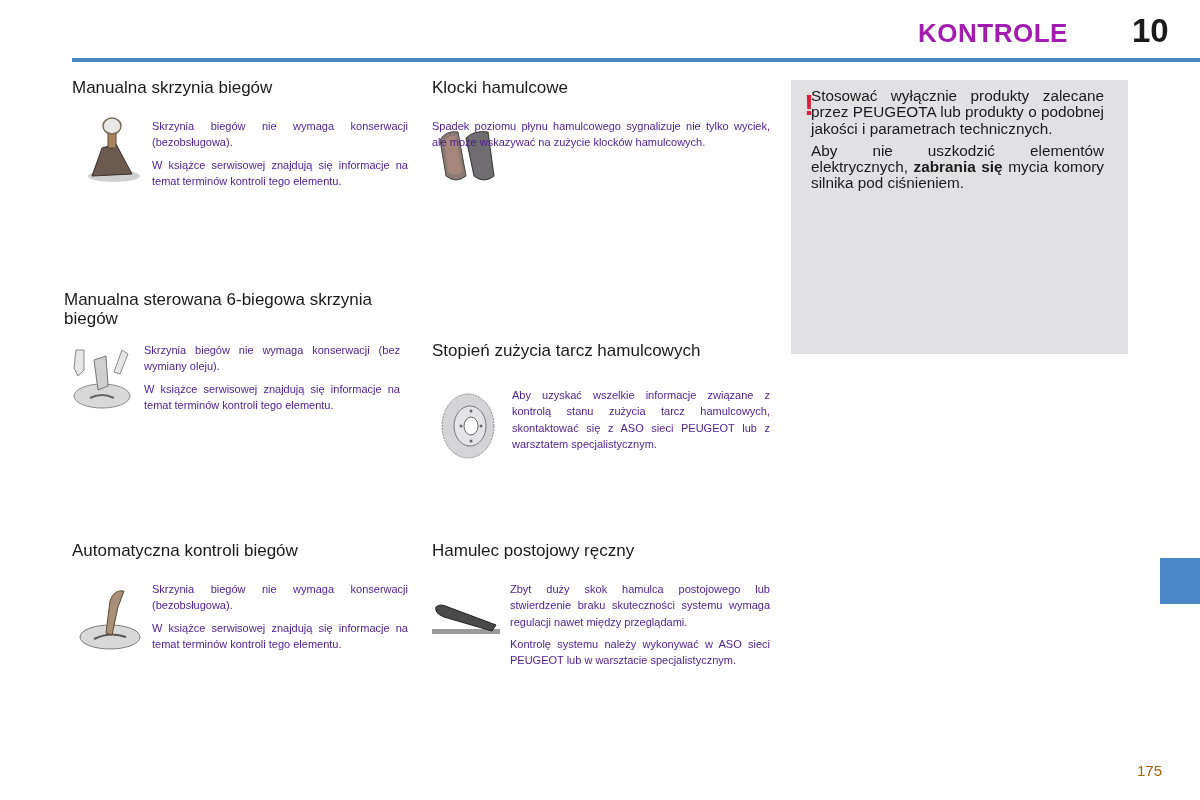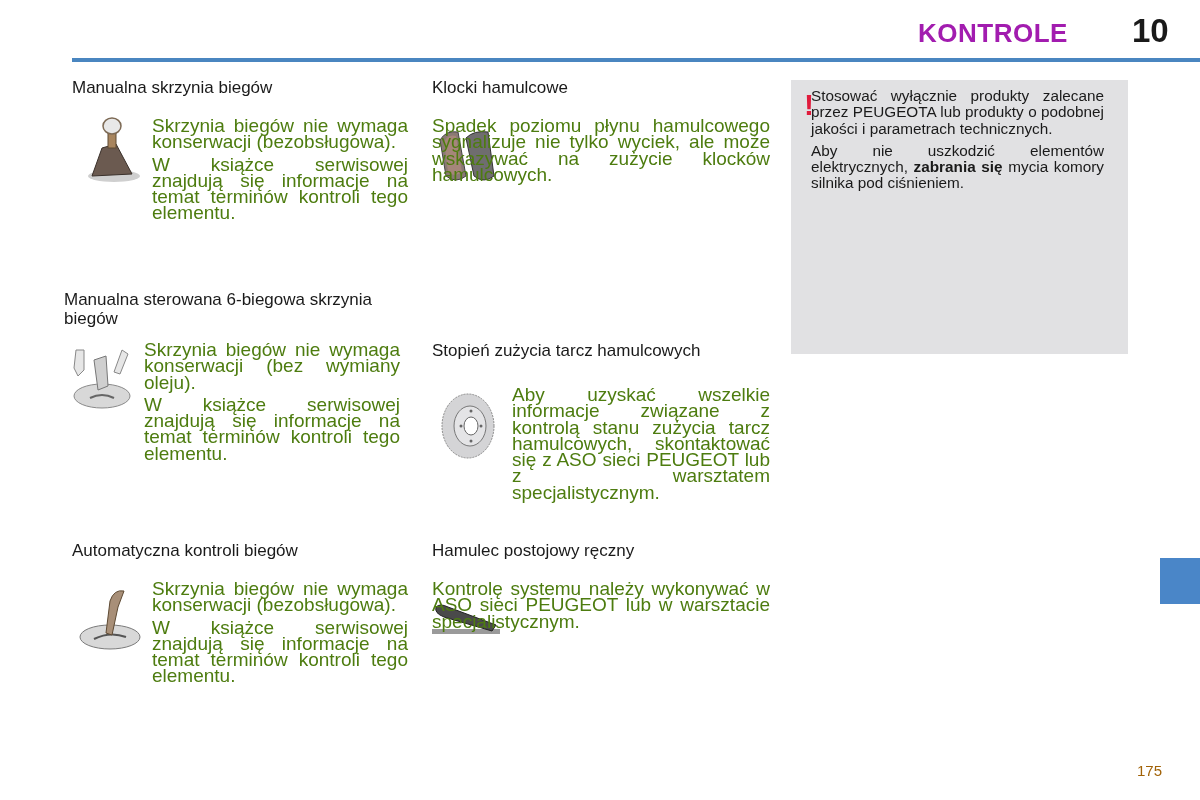--- a/index.html
+++ b/index.html
@@ -3,21 +3,21 @@
 <meta charset="utf-8">
 <style>
   html, body { margin:0; padding:0; }
   body { width:1200px; height:800px; background:#ffffff; position:relative; overflow:hidden;
          font-family:"Liberation Sans", sans-serif; color:#1a1a1a; }
   .header-title { position:absolute; top:18px; left:918px; font-size:26px; font-weight:bold; letter-spacing:0.5px; color:#a21caf; }
   .chapter-num { position:absolute; top:12px; left:1132px; font-size:33px; font-weight:bold; color:#1a1a1a; }
   .rule { position:absolute; top:58px; left:72px; right:0; height:4px; background:#4a86c0; }
   .section { position:absolute; }
   .section h2 { margin:0; font-size:17px; font-weight:normal; line-height:19px; color:#1a1a1a; }
-  .body { font-size:19px; line-height:16.3px; text-align:justify; color:#4d7c0f; }
+  .body { font-size:11px; line-height:16.3px; text-align:justify; color:#4c1d95; }
   .body p { margin:0 0 6px 0; }
   .icon { position:absolute; }
   .warn-box { position:absolute; left:791px; top:80px; width:337px; height:274px; background:#e1e1e3; }
   .warn-icon { position:absolute; left:13px; top:8px; font-size:30px; font-weight:bold; color:#e01b3c; font-family:"Liberation Sans", sans-serif; }
   .warn-text { position:absolute; left:20px; top:8px; width:293px; font-size:15.3px; line-height:16.3px; text-align:justify; }
   .warn-text p { margin:0 0 6px 0; }
   .side-tab { position:absolute; left:1160px; top:558px; width:40px; height:46px; background:#4a86c8; }
   .page-num { position:absolute; left:1137px; top:762px; font-size:15px; color:#a16207; }
 </style>
 </head>
@@ -111,20 +111,21 @@
 
 <div class="section" style="left:432px; top:541px; width:338px;">
   <h2>Hamulec postojowy ręczny</h2>
   <div class="icon" style="left:0; top:58px;">
     <svg width="70" height="40" viewBox="0 0 70 40">
       <rect x="0" y="30" width="68" height="5" fill="#9a9a9a"></rect>
       <path d="M4 8 Q8 4 16 8 L64 26 L60 32 L12 18 Q2 14 4 8 Z" fill="#4a4a4a" stroke="#222"></path>
     </svg>
   </div>
   <div class="body" style="position:absolute; left:0; top:40px; width:338px;">
+    <p><span style="float:left; width:78px; height:80px;"></span><span>Zbyt duży skok hamulca postojowego lub stwierdzenie braku skuteczności systemu wymaga regulacji nawet między przeglądami.</span></p>
     <p>Kontrolę systemu należy wykonywać w ASO sieci PEUGEOT lub w warsztacie specjalistycznym.</p>
   </div>
 </div>
 
 <div class="warn-box">
   <div class="warn-icon">!</div>
   <div class="warn-text">
     <p>Stosować wyłącznie produkty zalecane przez PEUGEOTA lub produkty o podobnej jakości i parametrach technicznych.</p>
     <p><span>Aby nie uszkodzić elementów elektrycznych, </span><b>zabrania się</b><span> mycia komory silnika pod ciśnieniem.</span></p>
   </div>

